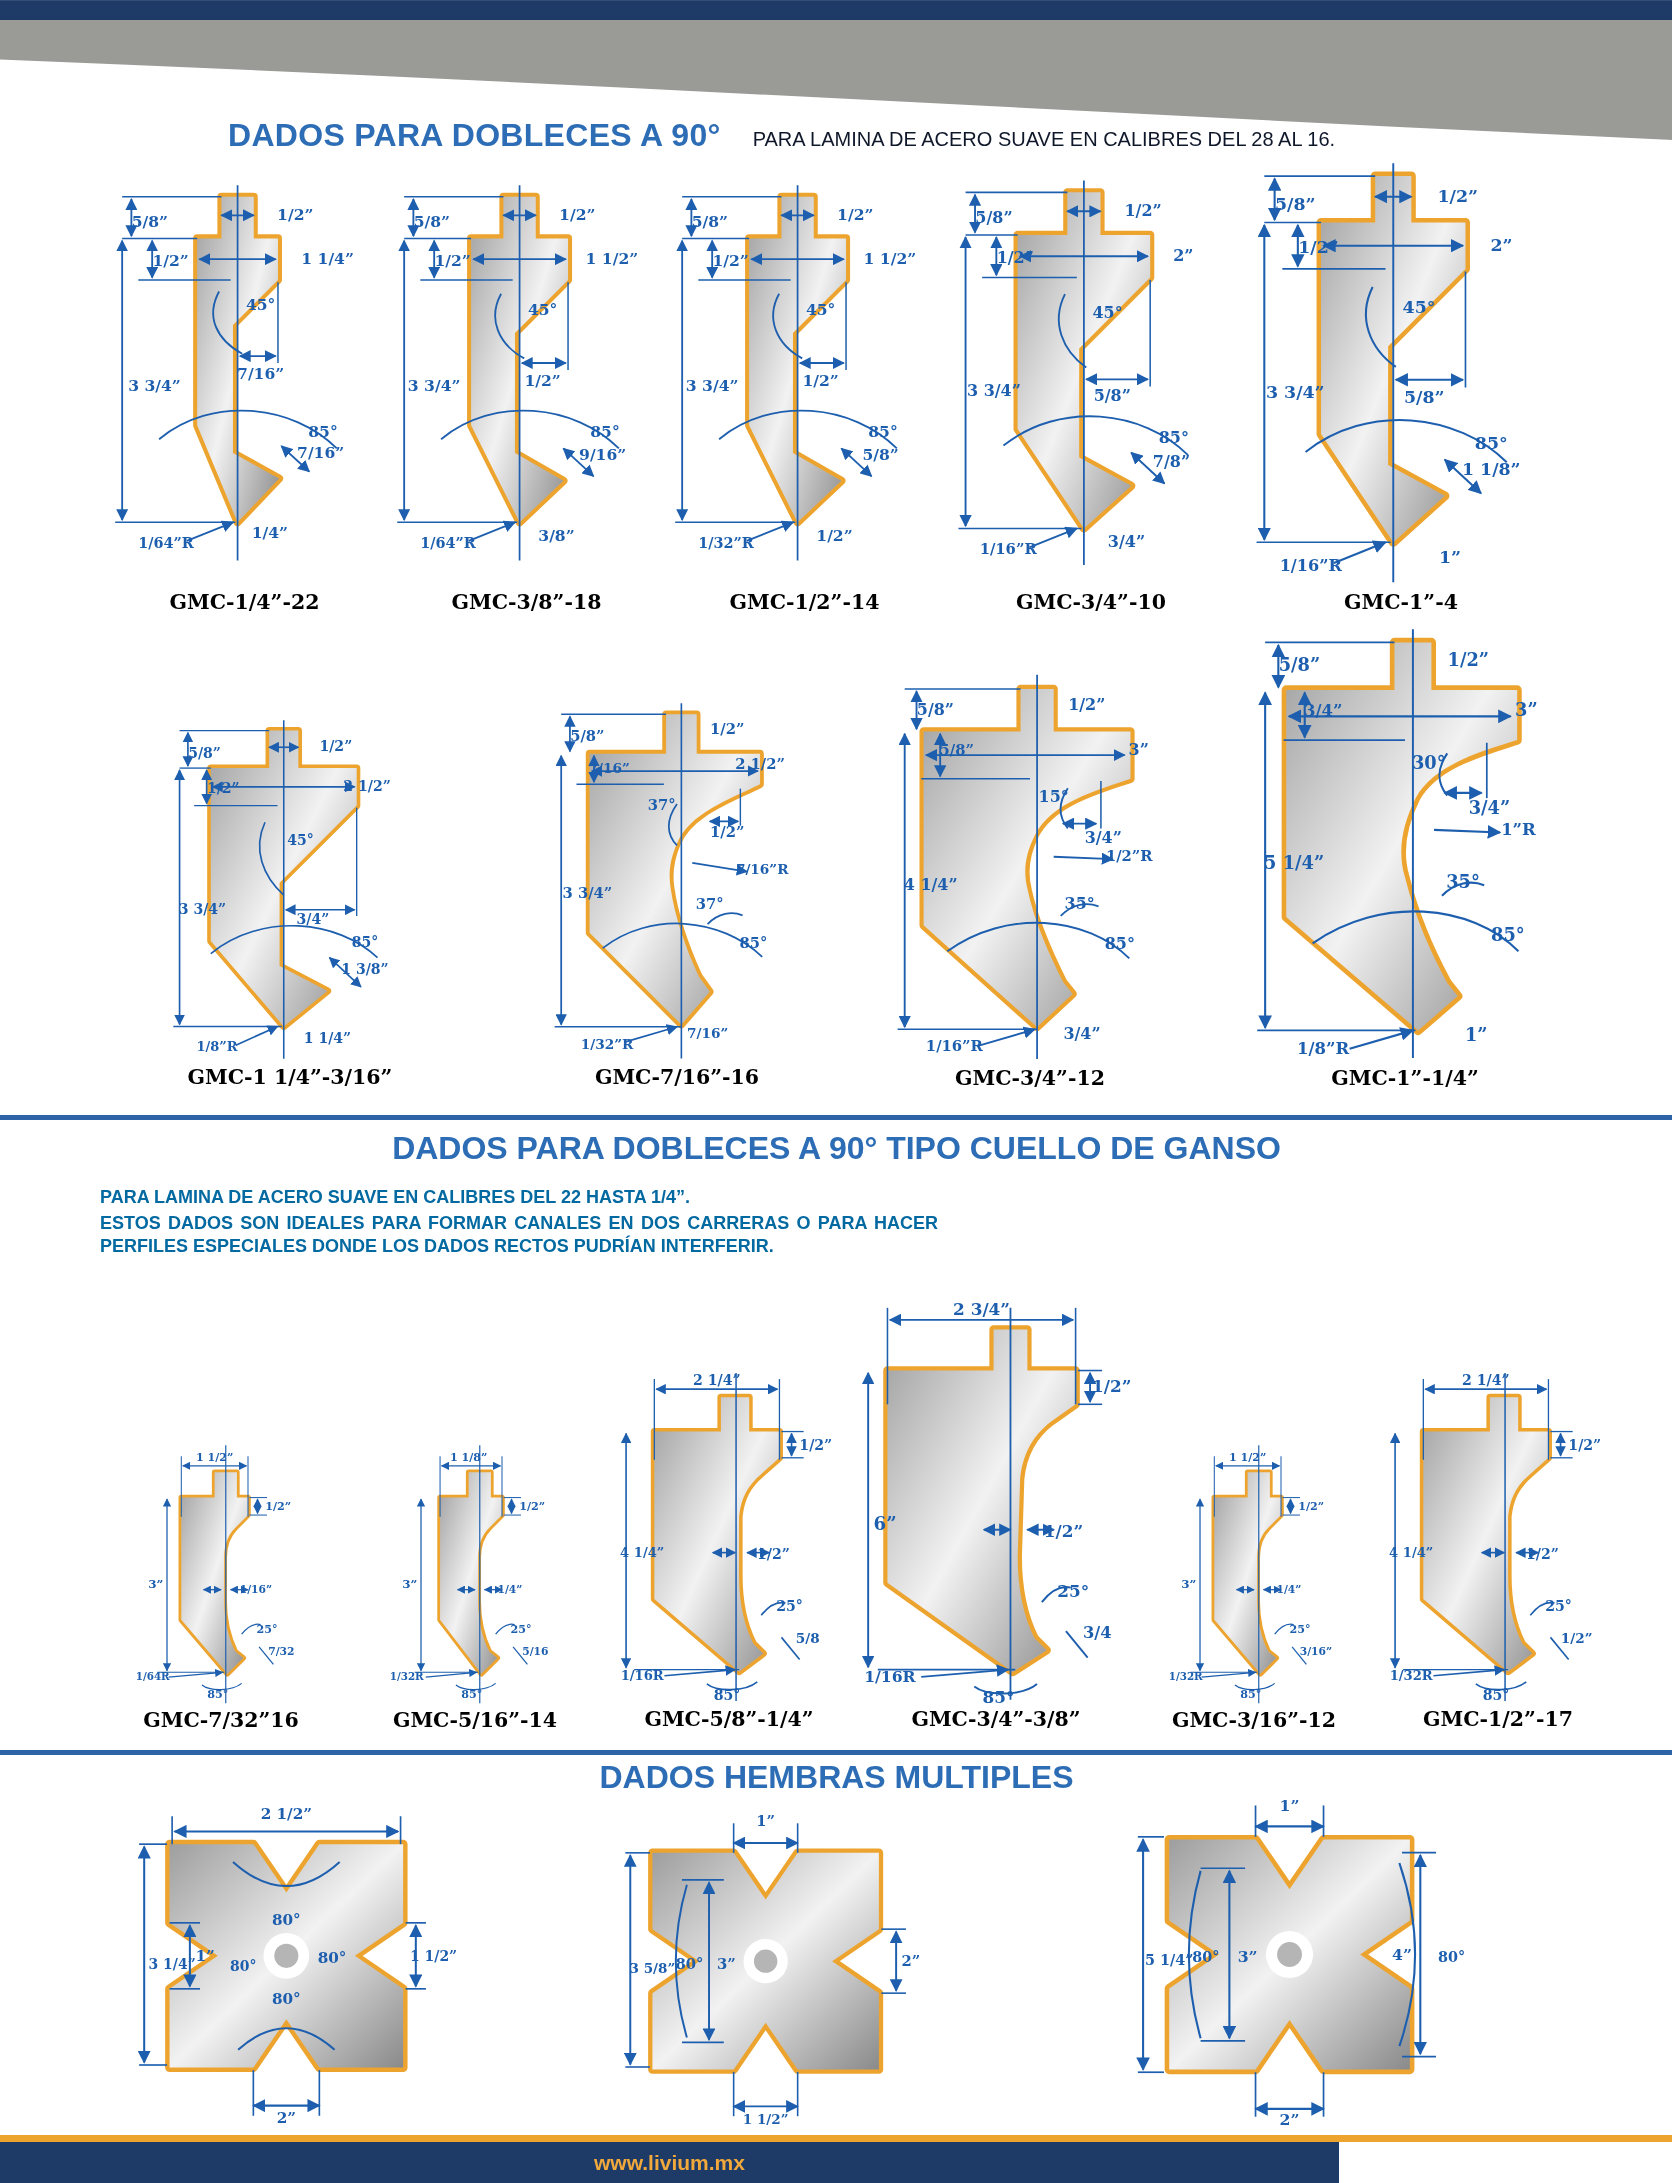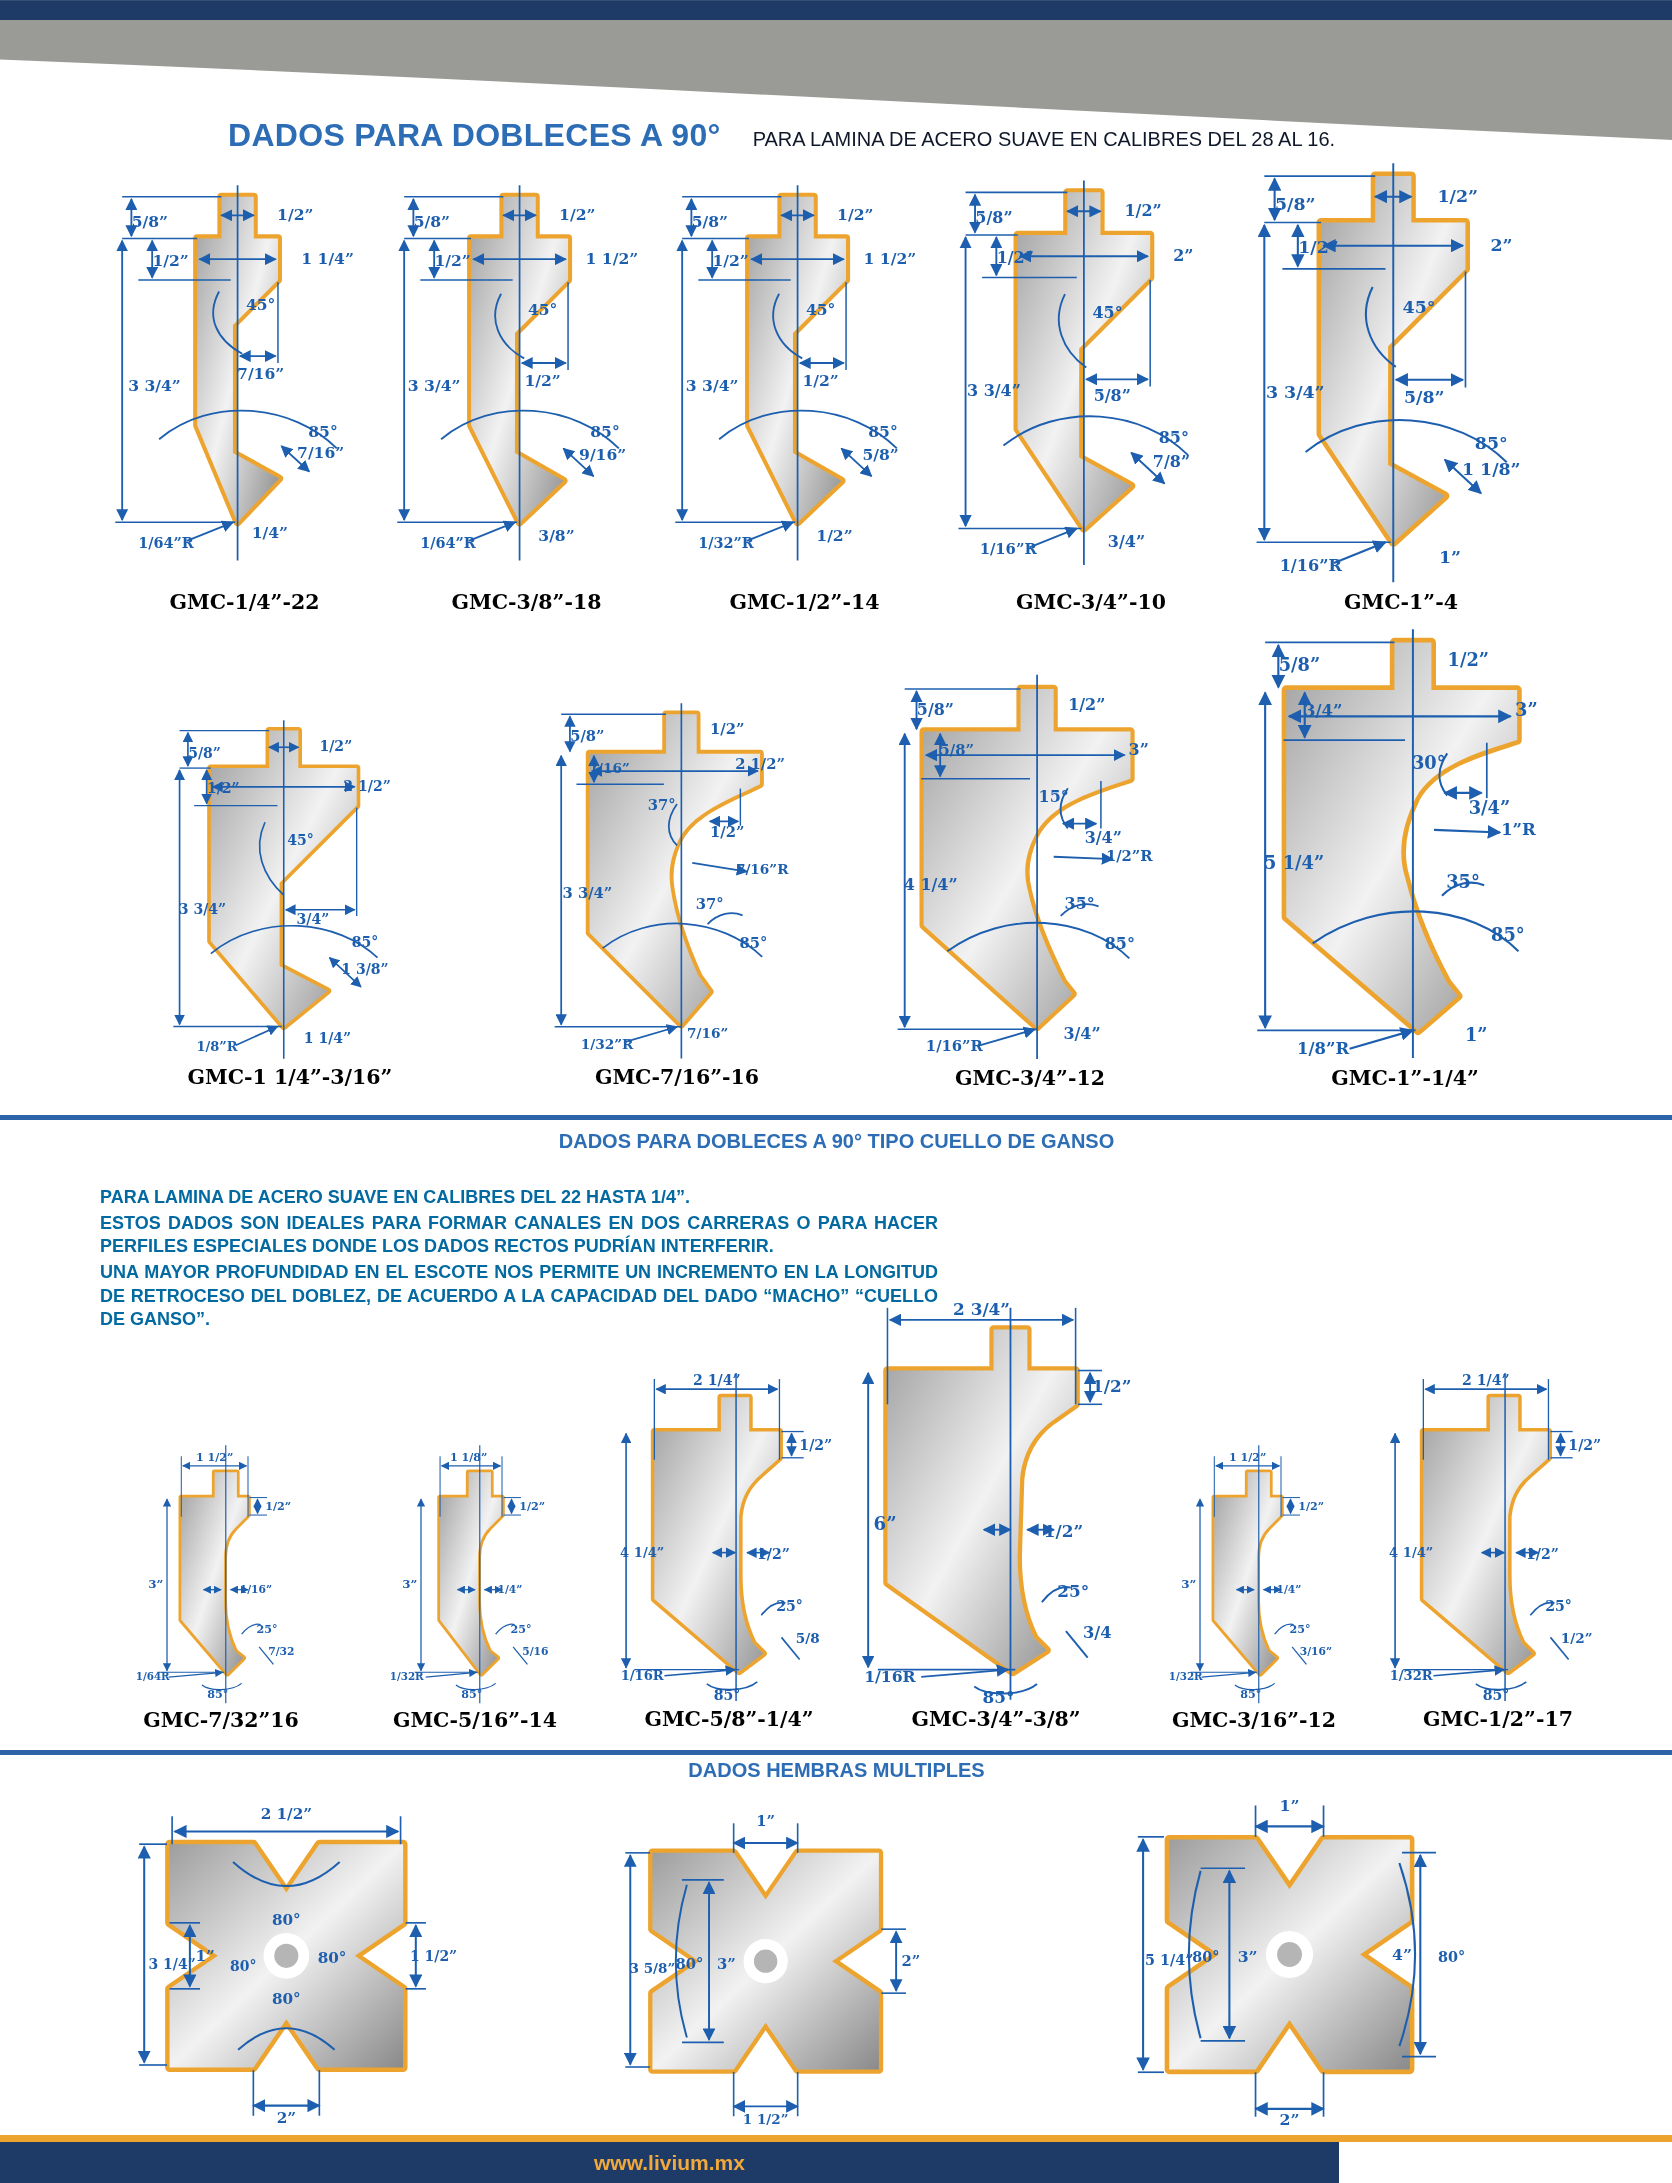--- a/index.html
+++ b/index.html
@@ -13,21 +13,21 @@
               display:flex;align-items:center;justify-content:center}
   #footer-bar a{color:#f2a93b;font-weight:bold;font-size:21px;text-decoration:none}
 
   
   #s1-head{position:absolute;left:228px;top:117px;display:flex;align-items:baseline;gap:32px;white-space:nowrap}
   #s1-head h1{margin:0;font-size:32px;color:#2d6db5;letter-spacing:0.3px}
   #s1-head .sub{font-size:20px;font-weight:normal;color:#0f172a}
   .rule{position:absolute;left:0;width:1673px;height:4.6px;background:#2d64a8}
   #rule1{top:1115px}
   #rule2{top:1750px}
-  .sec-title{position:absolute;left:0;width:1673px;text-align:center;font-size:20px;
+  .sec-title{position:absolute;left:0;width:1673px;text-align:center;font-size:32px;
              font-weight:bold;color:#2d6db5;margin:0}
   #s2-title{top:1130px}
   #s3-title{top:1759px}
 
   
   #s2-text{position:absolute;left:100px;top:1186px;width:838px}
   #s2-text p{margin:0 0 2.6px 0;font-size:18px;font-weight:bold;color:#0369a1;
              line-height:1.3;text-align:justify}
 
   
@@ -813,21 +813,20 @@
         <text x="122" y="252" text-anchor="middle" fill="#1d5fae" font-size="12" font-weight="bold" font-family="&quot;DejaVu Serif&quot;,serif">2”</text>
       </svg>
     </figure>
   </div>
 
 <div class="rule" id="rule1"></div>
 <h2 class="sec-title" id="s2-title">DADOS PARA DOBLECES A 90° TIPO CUELLO DE GANSO</h2>
 <div id="s2-text">
   <p>PARA LAMINA DE ACERO SUAVE EN CALIBRES DEL 22 HASTA 1/4”.</p>
   <p>ESTOS DADOS SON IDEALES PARA FORMAR CANALES EN DOS CARRERAS O PARA HACER PERFILES ESPECIALES DONDE LOS DADOS RECTOS PUDRÍAN INTERFERIR.</p>
-  <p>UNA MAYOR PROFUNDIDAD EN EL ESCOTE NOS PERMITE UN INCREMENTO EN LA LONGITUD DE RETROCESO DEL DOBLEZ, DE ACUERDO A LA CAPACIDAD DEL DADO “MACHO” “CUELLO DE GANSO”.</p>
 </div>
 
 <div class="rule" id="rule2"></div>
 <h2 class="sec-title" id="s3-title">DADOS HEMBRAS MULTIPLES</h2>
 
 <div id="footer-accent"></div>
 <div id="footer-bar">
   <a href="#">www.livium.mx</a>
 </div>
 

